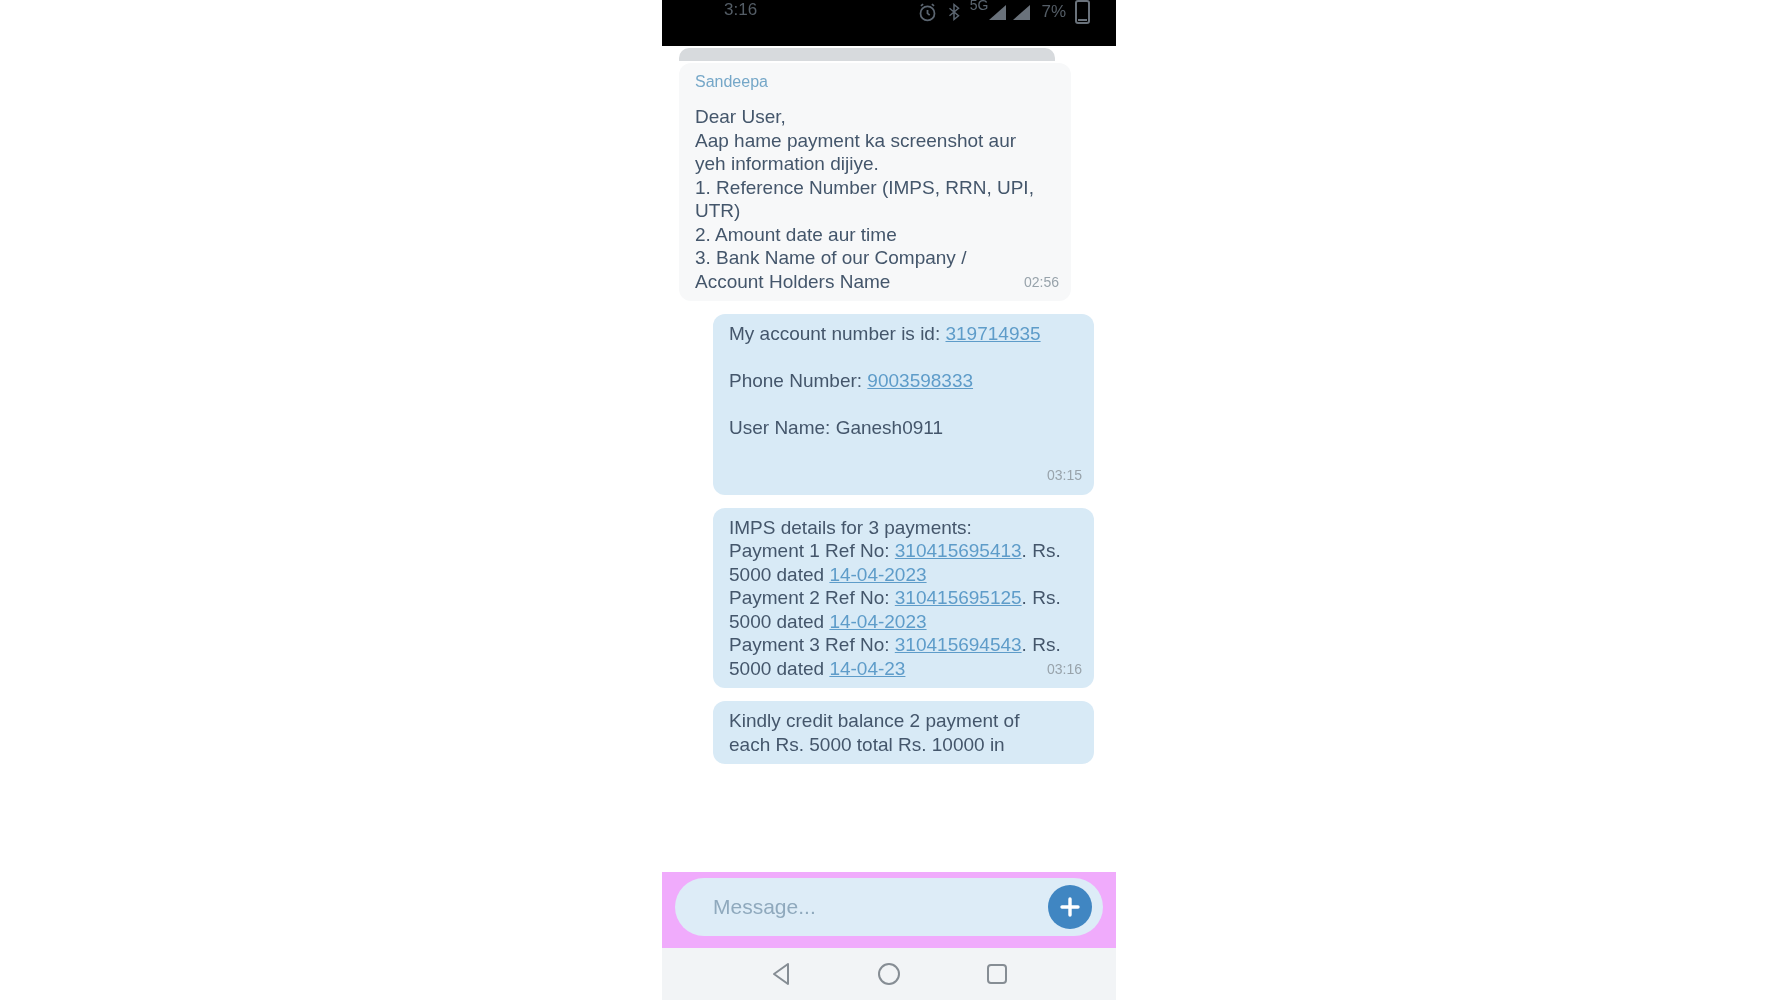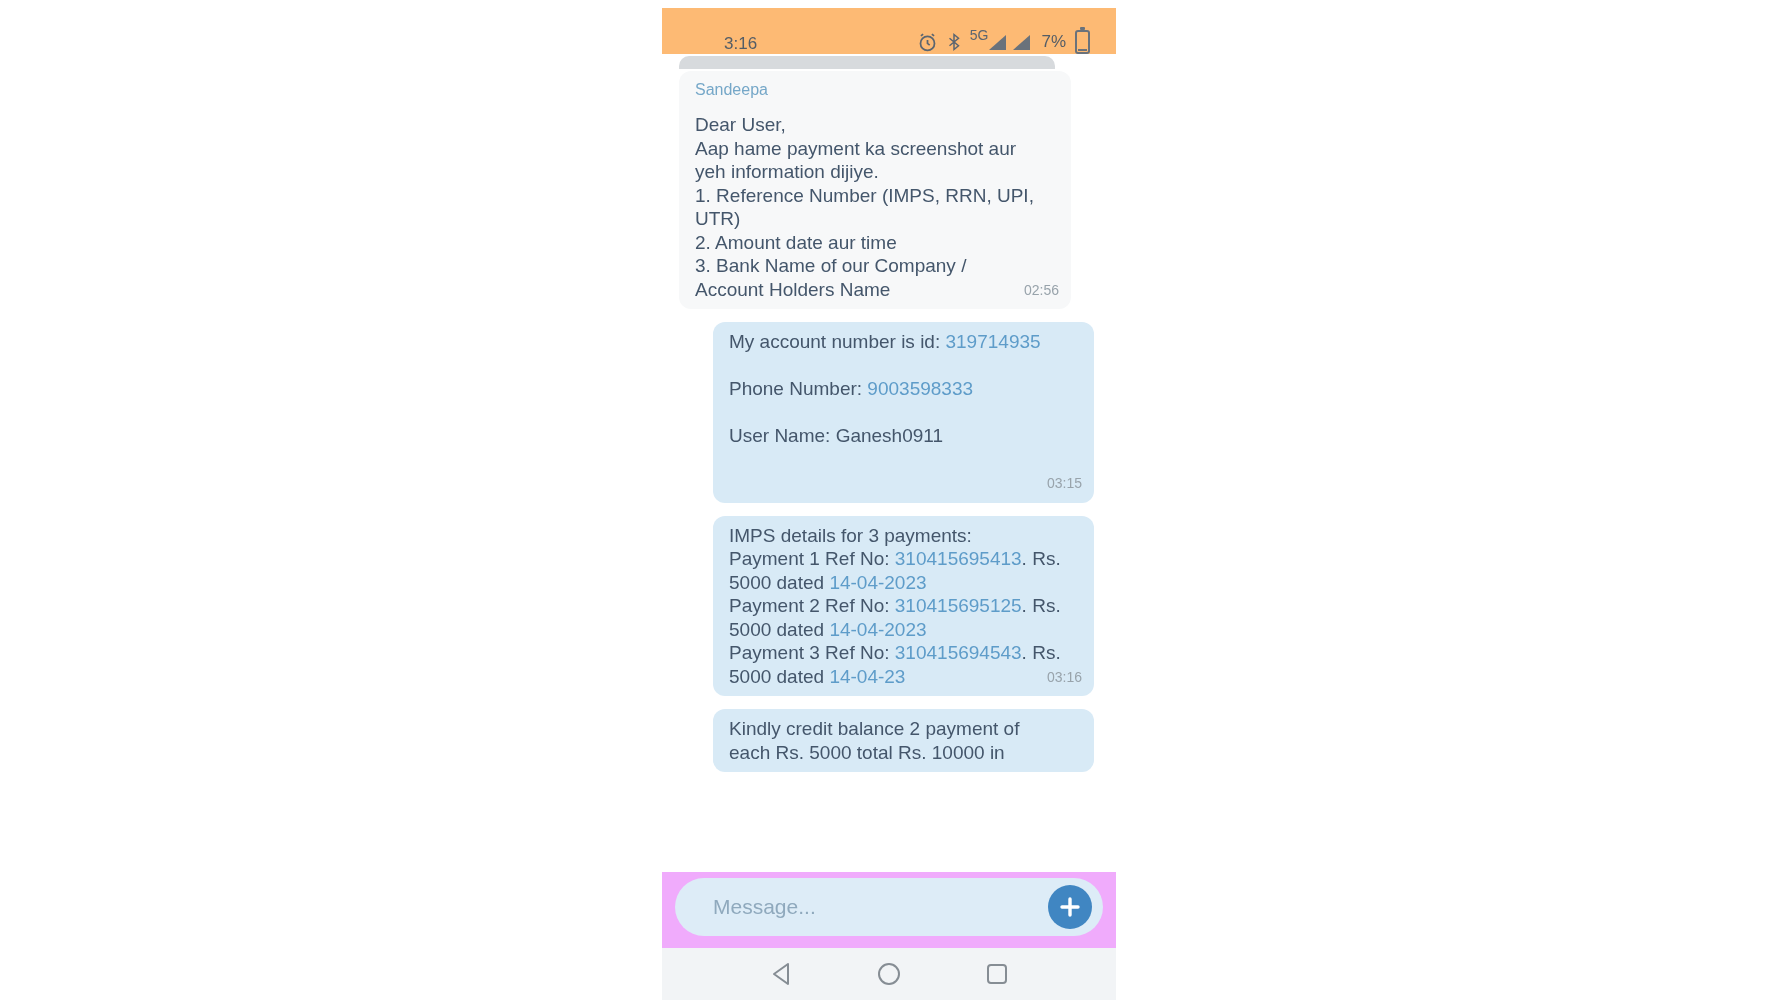--- a/index.html
+++ b/index.html
@@ -2,22 +2,22 @@
 <html><head>
 <meta charset="utf-8">
 <style>
   * { margin:0; padding:0; box-sizing:border-box; }
   html,body { width:1778px; height:1000px; background:#ffffff; overflow:hidden;
               font-family:"Liberation Sans", sans-serif; }
   .phone { position:absolute; left:662px; top:0; width:454px; height:1000px;
            background:#ffffff; display:flex; flex-direction:column; }
 
   
-  .status-bar { height:46px; background:#fdba74; display:flex; align-items:flex-end;
-                padding:0 26px 0 62px; flex-shrink:0;margin-top:8px; }
+  .status-bar { height:46px; background:#000000; display:flex; align-items:flex-start;
+                padding:0 26px 0 62px; flex-shrink:0; }
   .status-time { font-size:17px; color:#545d66; }
   .status-icons { margin-left:auto; display:flex; align-items:center; gap:7px; color:#5b6570; }
   .sicon svg { display:block; }
   .sig-wrap { display:flex; align-items:flex-end; gap:1px; position:relative; }
   .sig-label { font-size:14px; color:#5b6570; position:relative; top:-7px; letter-spacing:0; }
   .tri { width:0; height:0; border-left:17px solid transparent; border-bottom:15px solid #6a727b; }
   .batt-pct { font-size:17px; color:#545d66; margin-left:4px; }
   .battery { width:15px; height:24px; border:2px solid #6a727b; border-radius:3px; position:relative; margin-left:2px; }
   .battery:before { content:""; position:absolute; top:-5px; left:3px; width:5px; height:3px; background:#6a727b; border-radius:1px; }
   .battery:after { content:""; position:absolute; bottom:1px; left:1px; right:1px; height:2px; background:#6a727b; }
@@ -32,21 +32,21 @@
   .chat { flex:1; overflow:hidden; background:#ffffff; position:relative;
           display:flex; flex-direction:column; }
   .remnant { margin:2px 0 2px 17px; width:376px; height:13px; background:#d7dadd;
              border-radius:10px 10px 0 0; flex-shrink:0; }
   .bubble { position:relative; border-radius:12px; padding:8px 16px 8px;
             font-size:19px; line-height:23.5px; color:#44566b; margin-bottom:13px; flex-shrink:0; }
   .bubble.received { background:#f7f8f9; margin-left:17px; width:392px; }
   .bubble.sent { background:#d8eaf6; margin-left:51px; width:381px; }
   .sender { font-size:16px; line-height:22px; color:#75a7c8; margin-bottom:12px; }
   .msg-para { min-height:23.5px; }
-  .msg-link { color:#5e9cc9; cursor:pointer; }
+  .msg-link { color:#5e9cc9; text-decoration:underline; cursor:pointer; }
   .stamp { position:absolute; right:12px; bottom:7px; font-size:14px; color:#98a3ab; }
 
   
   .composer { height:76px; background:#f0abfc; flex-shrink:0; position:relative; }
   .pill { position:absolute; left:13px; top:6px; width:428px; height:58px;
           background:#ddecf7; border-radius:29px; display:flex; align-items:center; }
   .pill input { flex:1; border:none; outline:none; background:transparent;
                 font-family:"Liberation Sans", sans-serif;
                 font-size:21px; color:#44566b; padding:0 60px 0 38px; }
   .pill input::placeholder { color:#8fa9bd; opacity:1; }

